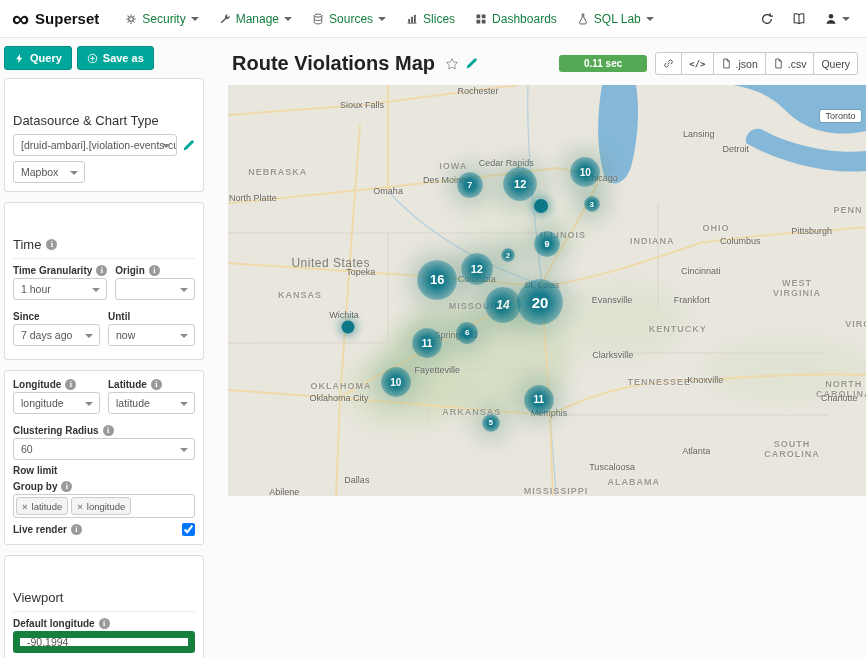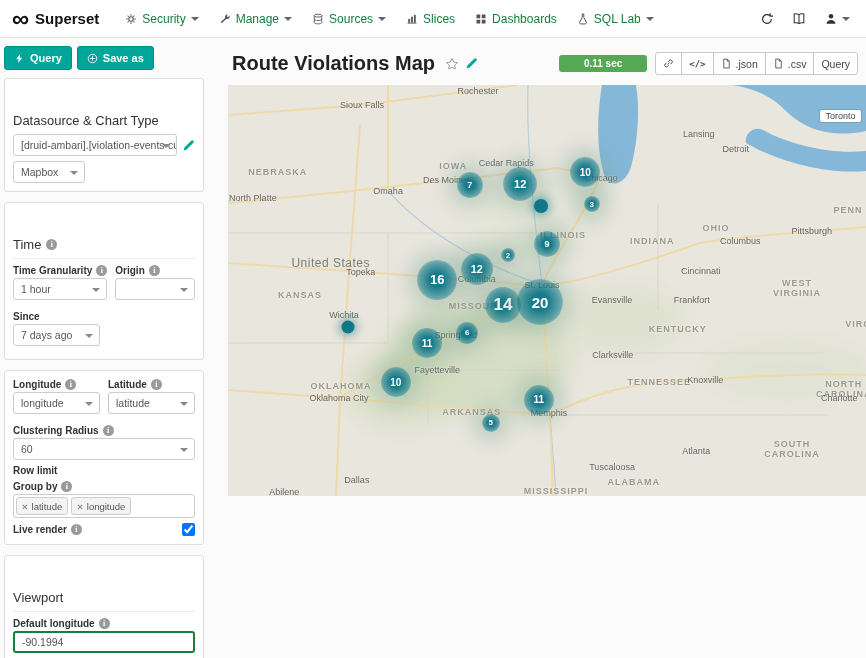--- a/index.html
+++ b/index.html
@@ -29,21 +29,21 @@
   .panel-title{font-size:13px;color:#333;display:flex;align-items:center;gap:5px;margin-top:26px;}
   .panel-title.ruled{padding-bottom:6px;border-bottom:1px solid #ececec;margin-bottom:6px;}
   .field{margin-bottom:5px;}
   .field-label{font-size:10px;font-weight:bold;color:#333;display:flex;align-items:center;gap:4px;margin-bottom:2px;white-space:nowrap;}
   .info{width:11px;height:11px;border-radius:50%;background:#9a9a9a;color:#fff;font-size:8px;line-height:11px;
     text-align:center;font-weight:bold;flex:none;font-family:"Liberation Serif",serif;cursor:pointer;}
   .select{position:relative;height:22px;background:#fff;border:1px solid #ccc;border-radius:3px;font-size:10.5px;color:#555;
     display:flex;align-items:center;padding:0 16px 0 7px;white-space:nowrap;overflow:hidden;cursor:pointer;}
   .select::after{content:"";position:absolute;right:6px;top:9px;border-left:4px solid transparent;border-right:4px solid transparent;border-top:4px solid #888;}
   .grid2{display:grid;grid-template-columns:1fr 1fr;gap:8px;margin-bottom:6px;}
-  .input{height:22px;width:100%;border:2px solid #15803d;border-radius:3px;font-size:10.5px;color:#555;padding:0 7px;background:#fff;
+  .input{height:22px;width:100%;border:7px solid #15803d;border-radius:3px;font-size:10.5px;color:#555;padding:0 7px;background:#fff;
     font-family:"Liberation Sans","DejaVu Sans",sans-serif;}
   .ds-row{display:flex;align-items:center;gap:5px;margin-bottom:5px;}
   .ds-row .select{flex:1;}
   .edit-icon{color:#00A699;cursor:pointer;display:flex;}
   .edit-icon svg{width:13px;height:13px;}
   .viz-select{width:72px;}
   .tags{border:1px solid #ccc;border-radius:3px;min-height:24px;padding:2px;display:flex;gap:3px;flex-wrap:wrap;background:#fff;cursor:text;}
   .tag{display:inline-flex;align-items:center;gap:4px;background:#f4f4f4;border:1px solid #ccc;border-radius:3px;font-size:9.5px;color:#555;padding:1px 5px;}
   .tag .x{color:#888;font-weight:bold;cursor:pointer;}
   .checkbox-row{display:flex;justify-content:space-between;align-items:center;margin-top:3px;}
@@ -233,20 +233,28 @@
             </div>
         </div>
       </div>
       <div class="grid2" style="margin-bottom:0;">
         <div class="field">
           <div class="field-label">
               <span>Since</span>
             </div>
           <div class="select">
               <span>7 days ago</span>
+            </div>
+        </div>
+        <div class="field">
+          <div class="field-label">
+              <span>Until</span>
+            </div>
+          <div class="select">
+              <span>now</span>
             </div>
         </div>
       </div>
     </section>
 
     <section class="panel">
       <div class="grid2">
         <div class="field">
           <div class="field-label">
               <span>Longitude</span>
@@ -484,21 +492,21 @@
         <div class="city-label" style="left: 8.8%; top: 99%;">Abilene</div>
         <div class="cluster" style="left: 37.9%; top: 24.3%; width: 26px; height: 26px; font-size: 9px;">7</div>
         <div class="cluster" style="left: 45.8%; top: 24.1%; width: 34px; height: 34px; font-size: 11px;">12</div>
         <div class="cluster" style="left: 56%; top: 21.2%; width: 30px; height: 30px; font-size: 10px;">10</div>
         <div class="cluster" style="left: 57%; top: 29%; width: 16px; height: 16px; font-size: 8px;">3</div>
         <div class="cluster dot" style="left: 49%; top: 29.4%; width: 14px; height: 14px;"></div>
         <div class="cluster" style="left: 50%; top: 38.7%; width: 26px; height: 26px; font-size: 9px;">9</div>
         <div class="cluster" style="left: 43.9%; top: 41.4%; width: 14px; height: 14px; font-size: 8px;">2</div>
         <div class="cluster" style="left: 39%; top: 44.8%; width: 32px; height: 32px; font-size: 11px;">12</div>
         <div class="cluster" style="left: 32.8%; top: 47.4%; width: 40px; height: 40px; font-size: 13px;">16</div>
-        <div class="cluster" style="left: 43.1%; top: 53.5%; width: 36px; height: 36px; font-size: 17px;">14</div>
+        <div class="cluster" style="left: 43.1%; top: 53.5%; width: 36px; height: 36px; font-size: 12px; font-style: italic;">14</div>
         <div class="cluster" style="left: 48.9%; top: 52.8%; width: 46px; height: 46px; font-size: 15px;">20</div>
         <div class="cluster" style="left: 37.5%; top: 60.3%; width: 22px; height: 22px; font-size: 8px;">6</div>
         <div class="cluster" style="left: 31.2%; top: 62.8%; width: 30px; height: 30px; font-size: 10px;">11</div>
         <div class="cluster" style="left: 26.3%; top: 72.3%; width: 30px; height: 30px; font-size: 10px;">10</div>
         <div class="cluster" style="left: 48.7%; top: 76.6%; width: 30px; height: 30px; font-size: 10px;">11</div>
         <div class="cluster" style="left: 41.2%; top: 82.2%; width: 18px; height: 18px; font-size: 8px;">5</div>
         <div class="cluster dot" style="left: 18.8%; top: 58.9%; width: 13px; height: 13px;"></div>
       </div>
   </main>
 </div>

